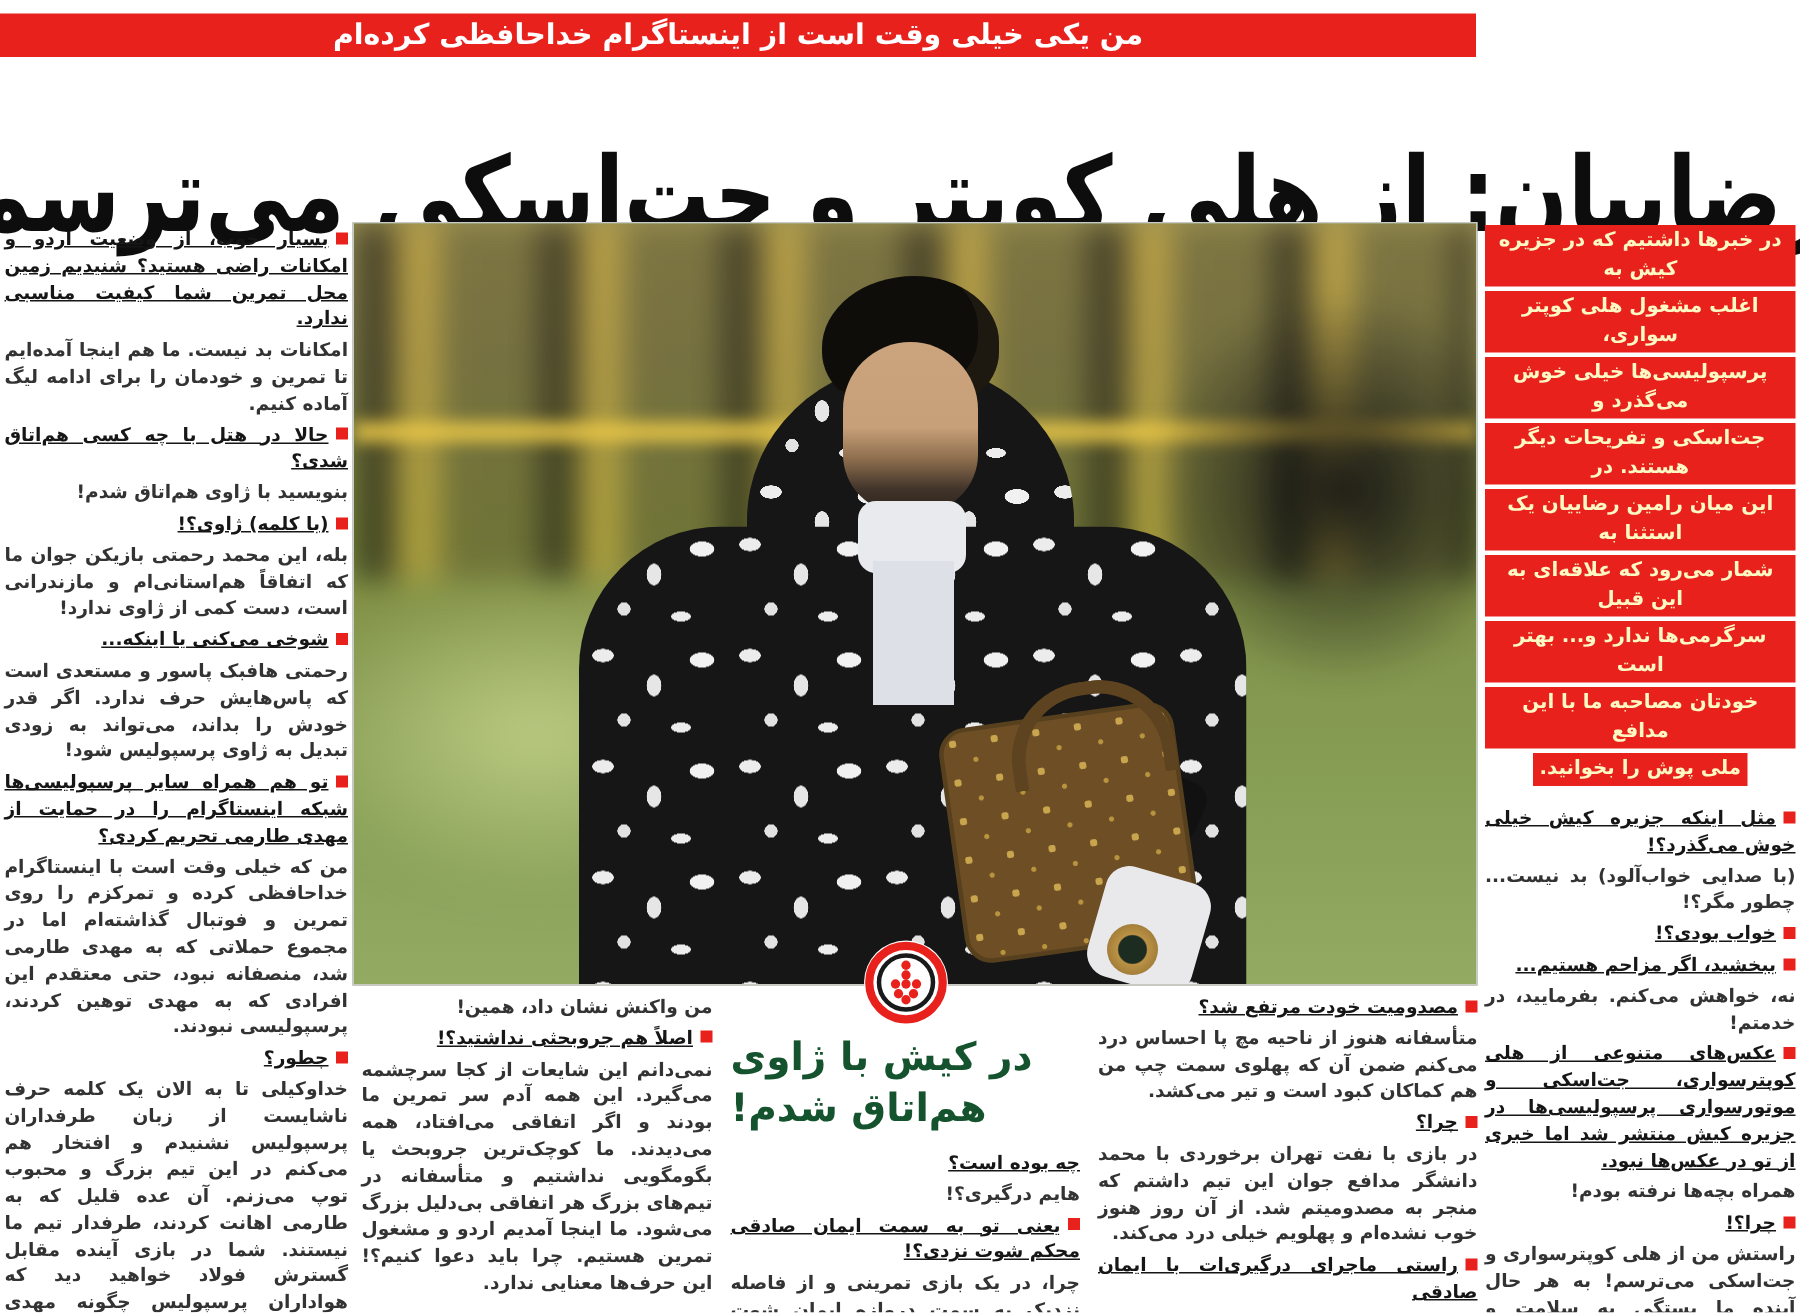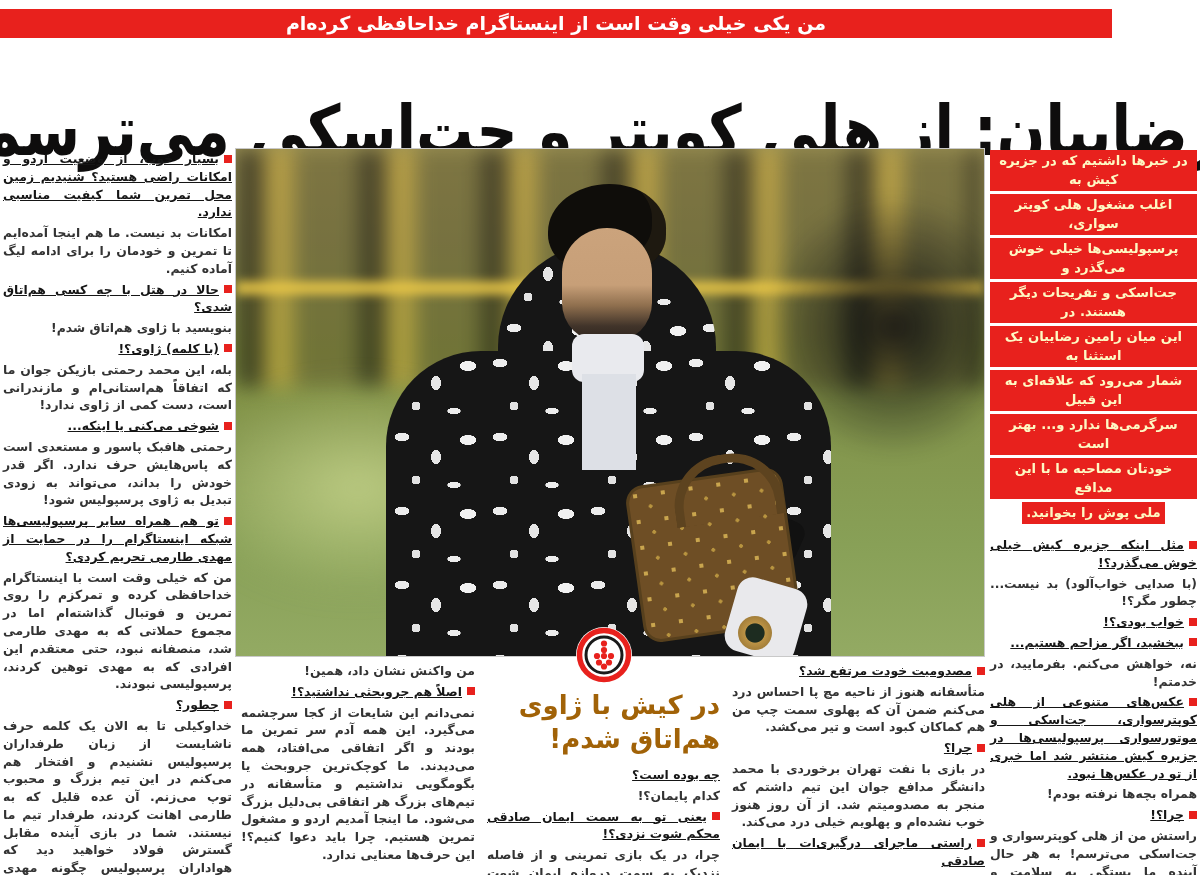--- a/index.html
+++ b/index.html
@@ -1,20 +1,20 @@
 <!DOCTYPE html>
 <html lang="fa" dir="rtl"><head>
 <meta charset="utf-8">
 <style>
   html,body{margin:0;padding:0;background:#ffffff;}
   body{width:1200px;height:875px;font-family:"DejaVu Sans","Liberation Sans",sans-serif;direction:rtl;}
   .page{position:relative;width:1200px;height:875px;background:#fff;overflow:hidden;}
 
   
-  .topbar{position:absolute;top:9px;left:0;width:1112px;height:29px;background:#e8211d;
+  .topbar{position:absolute;top:9px;left:0;width:984px;height:29px;background:#e8211d;
           color:#fff;font-weight:bold;font-size:19px;line-height:29px;text-align:center;}
 
   
   .headline{position:absolute;top:40px;left:0;width:1200px;height:106px;
             display:flex;align-items:center;justify-content:center;
             font-weight:bold;font-size:57px;color:#0e0d0d;white-space:nowrap;
             transform:scaleY(1.22);transform-origin:center; letter-spacing:-1px;}
 
   
   .col{position:absolute;top:150px;}
@@ -74,21 +74,21 @@
        background-size:28px 26px;border-radius:18px;border:3px solid #57401d;}
   .bag-handle{position:absolute;left:286px;top:270px;width:92px;height:58px;border:9px solid #5d431f;
        border-bottom:none;border-radius:52px 52px 0 0;transform:rotate(-8deg);}
   .sleeve{position:absolute;left:344px;top:398px;width:72px;height:76px;background:#e9e9ec;
        border-radius:16px;transform:rotate(16deg);}
   .watch{position:absolute;left:352px;top:432px;width:34px;height:34px;border-radius:50%;
        background:radial-gradient(circle,#1d2c20 38%,#bb9245 42%,#8a6a2d 100%);}
 
   
   .logo-wrap{display:block;width:58px;height:58px;margin:-36px auto 4px auto;}
-  .pullquote{text-align:right;font-weight:bold;color:#a16207;font-size:26px;line-height:34px;margin:2px 0 10px;}
+  .pullquote{text-align:left;font-weight:bold;color:#14532d;font-size:26px;line-height:34px;margin:2px 0 10px;}
 </style>
 </head>
 <body>
 
 <div class="page">
 
   <div class="topbar">
     <span>من یکی خیلی وقت است از اینستاگرام خداحافظی کرده‌ام</span>
   </div>
 
@@ -184,21 +184,21 @@
             <circle cx="29" cy="40.5" r="3.1"></circle>
           </g>
         </svg>
       </span>
       <div class="pullquote">
         <span>در کیش با ژاوی</span><br>
         <span>هم‌اتاق شدم!</span>
       </div>
       <div>
           <p class="qa q"><span class="t">چه بوده است؟</span></p>
-          <p class="qa a"><span class="t">کدام پایمان؟!</span></p>
+          <p class="qa a"><span class="t">هایم درگیری؟!</span></p>
           <p class="qa q"><span class="bullet"></span><span class="t">یعنی تو به سمت ایمان صادقی محکم شوت نزدی؟!</span></p>
           <p class="qa a"><span class="t">چرا، در یک بازی تمرینی و از فاصله نزدیک به سمت دروازه ایمان شوت زدم و او هم روی ضربه</span></p>
         </div>
     </div>
     <div>
       <div>
           <p class="qa a"><span class="t">من واکنش نشان داد، همین!</span></p>
           <p class="qa q"><span class="bullet"></span><span class="t">اصلاً هم جروبحثی نداشتید؟!</span></p>
           <p class="qa a"><span class="t">نمی‌دانم این شایعات از کجا سرچشمه می‌گیرد. این همه آدم سر تمرین ما بودند و اگر اتفاقی می‌افتاد، همه می‌دیدند. ما کوچک‌ترین جروبحث یا بگومگویی نداشتیم و متأسفانه در تیم‌های بزرگ هر اتفاقی بی‌دلیل بزرگ می‌شود. ما اینجا آمدیم اردو و مشغول تمرین هستیم. چرا باید دعوا کنیم؟! این حرف‌ها معنایی ندارد.</span></p>
         </div>

